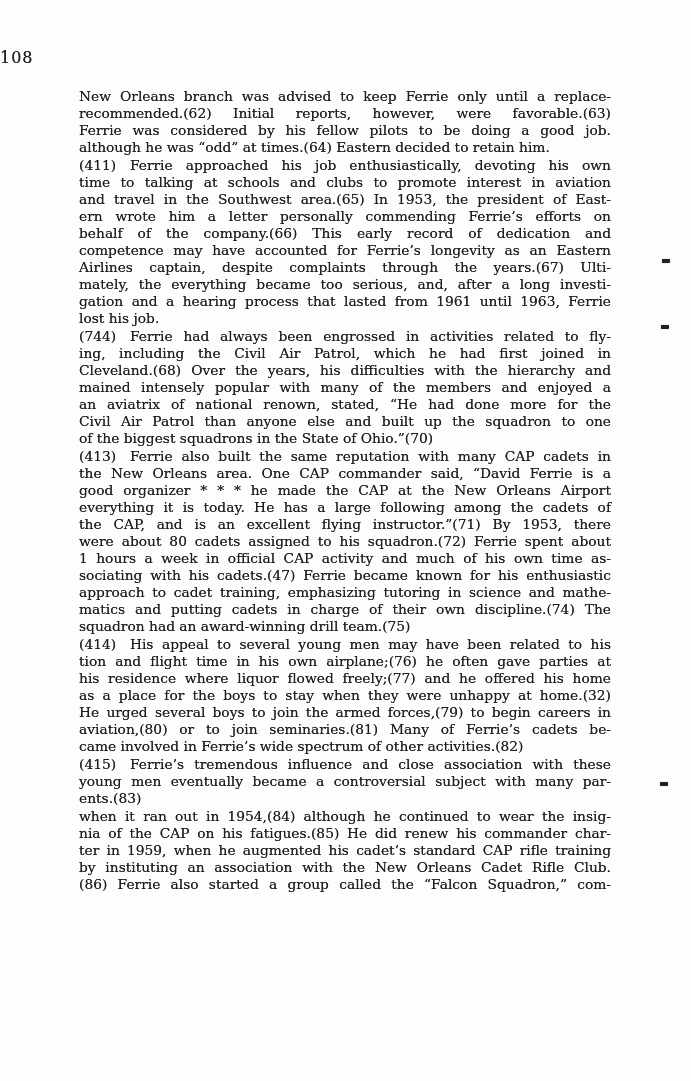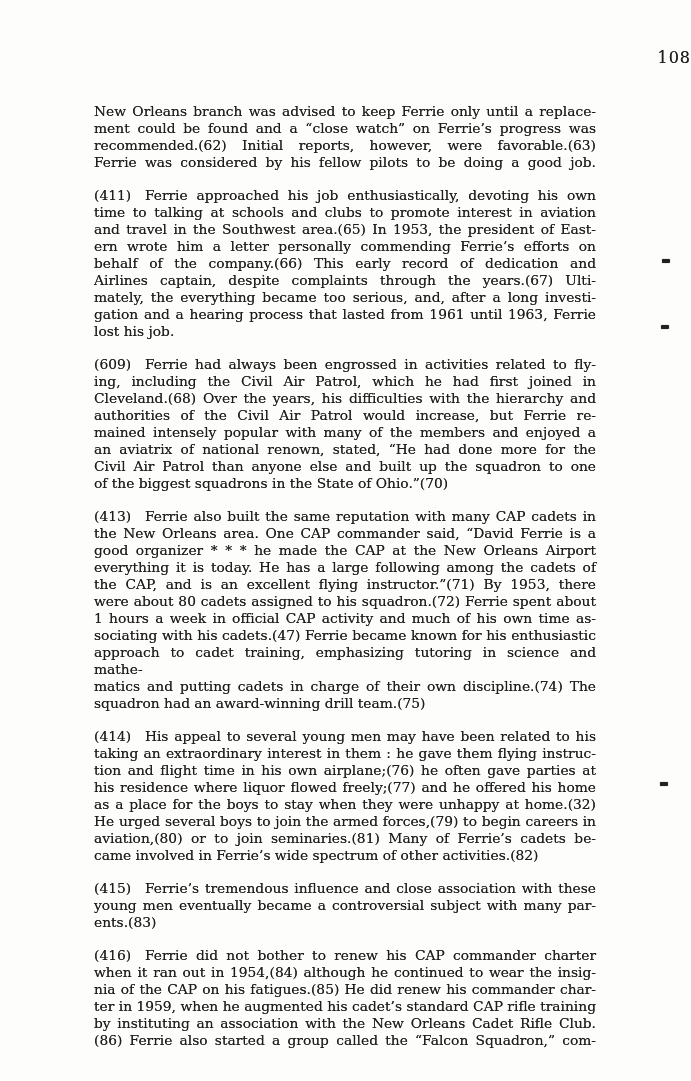--- a/index.html
+++ b/index.html
@@ -15,35 +15,35 @@
     background: #fdfdfc;
     overflow: hidden;
     font-family: "DejaVu Serif", "Liberation Serif", serif;
     color: #201e1c;
   }
   .page-number {
     position: absolute;
     top: 48px;
     left: 0;
     width: 691px;
-    text-align: right;
+    text-align: left;
     font-size: 16px;
     letter-spacing: 1px;
     text-shadow: 0 0 0.6px rgba(32,30,28,0.75);
   }
   .text-block {
     position: absolute;
     top: 87px;
     left: 78px;
     width: 534px;
     font-size: 13.8px;
     line-height: 17px;
     text-shadow: 0 0 0.6px rgba(32,30,28,0.75);
   }
-  .paragraph { margin: 16px; padding: 0; }
+  .paragraph { margin: 1px; padding: 0; }
   .line {
     text-align: justify;
     text-align-last: justify;
     white-space: normal;
   }
   .line.lastline {
     text-align-last: left;
   }
   .margin-mark {
     position: absolute;
@@ -56,75 +56,73 @@
   }
 </style>
 </head>
 <body>
 
 <div class="page">
   <div class="page-number">108</div>
   <div class="text-block">
       <div class="paragraph">
         <div class="line">New Orleans branch was advised to keep Ferrie only until a replace-</div>
-        <div class="line">ment could be found and a “close watch” on Ferrie’s progress was</div>
         <div class="line">recommended.(62) Initial reports, however, were favorable.(63)</div>
         <div class="line">Ferrie was considered by his fellow pilots to be doing a good job.</div>
+        <div class="line lastline">although he was “odd” at times.(64) Eastern decided to retain him.</div>
       </div>
       <div class="paragraph">
         <div class="line">(411) Ferrie approached his job enthusiastically, devoting his own</div>
         <div class="line">time to talking at schools and clubs to promote interest in aviation</div>
         <div class="line">and travel in the Southwest area.(65) In 1953, the president of East-</div>
         <div class="line">ern wrote him a letter personally commending Ferrie’s efforts on</div>
         <div class="line">behalf of the company.(66) This early record of dedication and</div>
+        <div class="line">competence may have accounted for Ferrie’s longevity as an Eastern</div>
         <div class="line">Airlines captain, despite complaints through the years.(67) Ulti-</div>
         <div class="line">mately, the everything became too serious, and, after a long investi-</div>
         <div class="line">gation and a hearing process that lasted from 1961 until 1963, Ferrie</div>
         <div class="line lastline">lost his job.</div>
       </div>
       <div class="paragraph">
-        <div class="line">(609) Ferrie had always been engrossed in activities related to fly-</div>
+        <div class="line">(744) Ferrie had always been engrossed in activities related to fly-</div>
         <div class="line">ing, including the Civil Air Patrol, which he had first joined in</div>
         <div class="line">Cleveland.(68) Over the years, his difficulties with the hierarchy and</div>
-        <div class="line">authorities of the Civil Air Patrol would increase, but Ferrie re-</div>
         <div class="line">mained intensely popular with many of the members and enjoyed a</div>
         <div class="line">an aviatrix of national renown, stated, “He had done more for the</div>
         <div class="line">Civil Air Patrol than anyone else and built up the squadron to one</div>
         <div class="line lastline">of the biggest squadrons in the State of Ohio.”(70)</div>
       </div>
       <div class="paragraph">
         <div class="line">(413) Ferrie also built the same reputation with many CAP cadets in</div>
         <div class="line">the New Orleans area. One CAP commander said, “David Ferrie is a</div>
         <div class="line">good organizer * * * he made the CAP at the New Orleans Airport</div>
         <div class="line">everything it is today. He has a large following among the cadets of</div>
         <div class="line">the CAP, and is an excellent flying instructor.”(71) By 1953, there</div>
         <div class="line">were about 80 cadets assigned to his squadron.(72) Ferrie spent about</div>
         <div class="line">1 hours a week in official CAP activity and much of his own time as-</div>
         <div class="line">sociating with his cadets.(47) Ferrie became known for his enthusiastic</div>
         <div class="line">approach to cadet training, emphasizing tutoring in science and mathe-</div>
         <div class="line">matics and putting cadets in charge of their own discipline.(74) The</div>
         <div class="line lastline">squadron had an award-winning drill team.(75)</div>
       </div>
       <div class="paragraph">
         <div class="line">(414) His appeal to several young men may have been related to his</div>
-        <div class="line">taking an extraordinary interest in them : he gave them flying instruc-</div>
         <div class="line">tion and flight time in his own airplane;(76) he often gave parties at</div>
         <div class="line">his residence where liquor flowed freely;(77) and he offered his home</div>
         <div class="line">as a place for the boys to stay when they were unhappy at home.(32)</div>
         <div class="line">He urged several boys to join the armed forces,(79) to begin careers in</div>
         <div class="line">aviation,(80) or to join seminaries.(81) Many of Ferrie’s cadets be-</div>
         <div class="line lastline">came involved in Ferrie’s wide spectrum of other activities.(82)</div>
       </div>
       <div class="paragraph">
         <div class="line">(415) Ferrie’s tremendous influence and close association with these</div>
         <div class="line">young men eventually became a controversial subject with many par-</div>
         <div class="line lastline">ents.(83)</div>
       </div>
       <div class="paragraph">
-        <div class="line">(416) Ferrie did not bother to renew his CAP commander charter</div>
         <div class="line">when it ran out in 1954,(84) although he continued to wear the insig-</div>
         <div class="line">nia of the CAP on his fatigues.(85) He did renew his commander char-</div>
         <div class="line">ter in 1959, when he augmented his cadet’s standard CAP rifle training</div>
         <div class="line">by instituting an association with the New Orleans Cadet Rifle Club.</div>
         <div class="line">(86) Ferrie also started a group called  the “Falcon Squadron,” com-</div>
       </div>
     </div>
 <div class="margin-mark" style="left: 662px; top: 259px;"></div>
     <div class="margin-mark" style="left: 661px; top: 325px;"></div>
     <div class="margin-mark" style="left: 660px; top: 782px;"></div>

